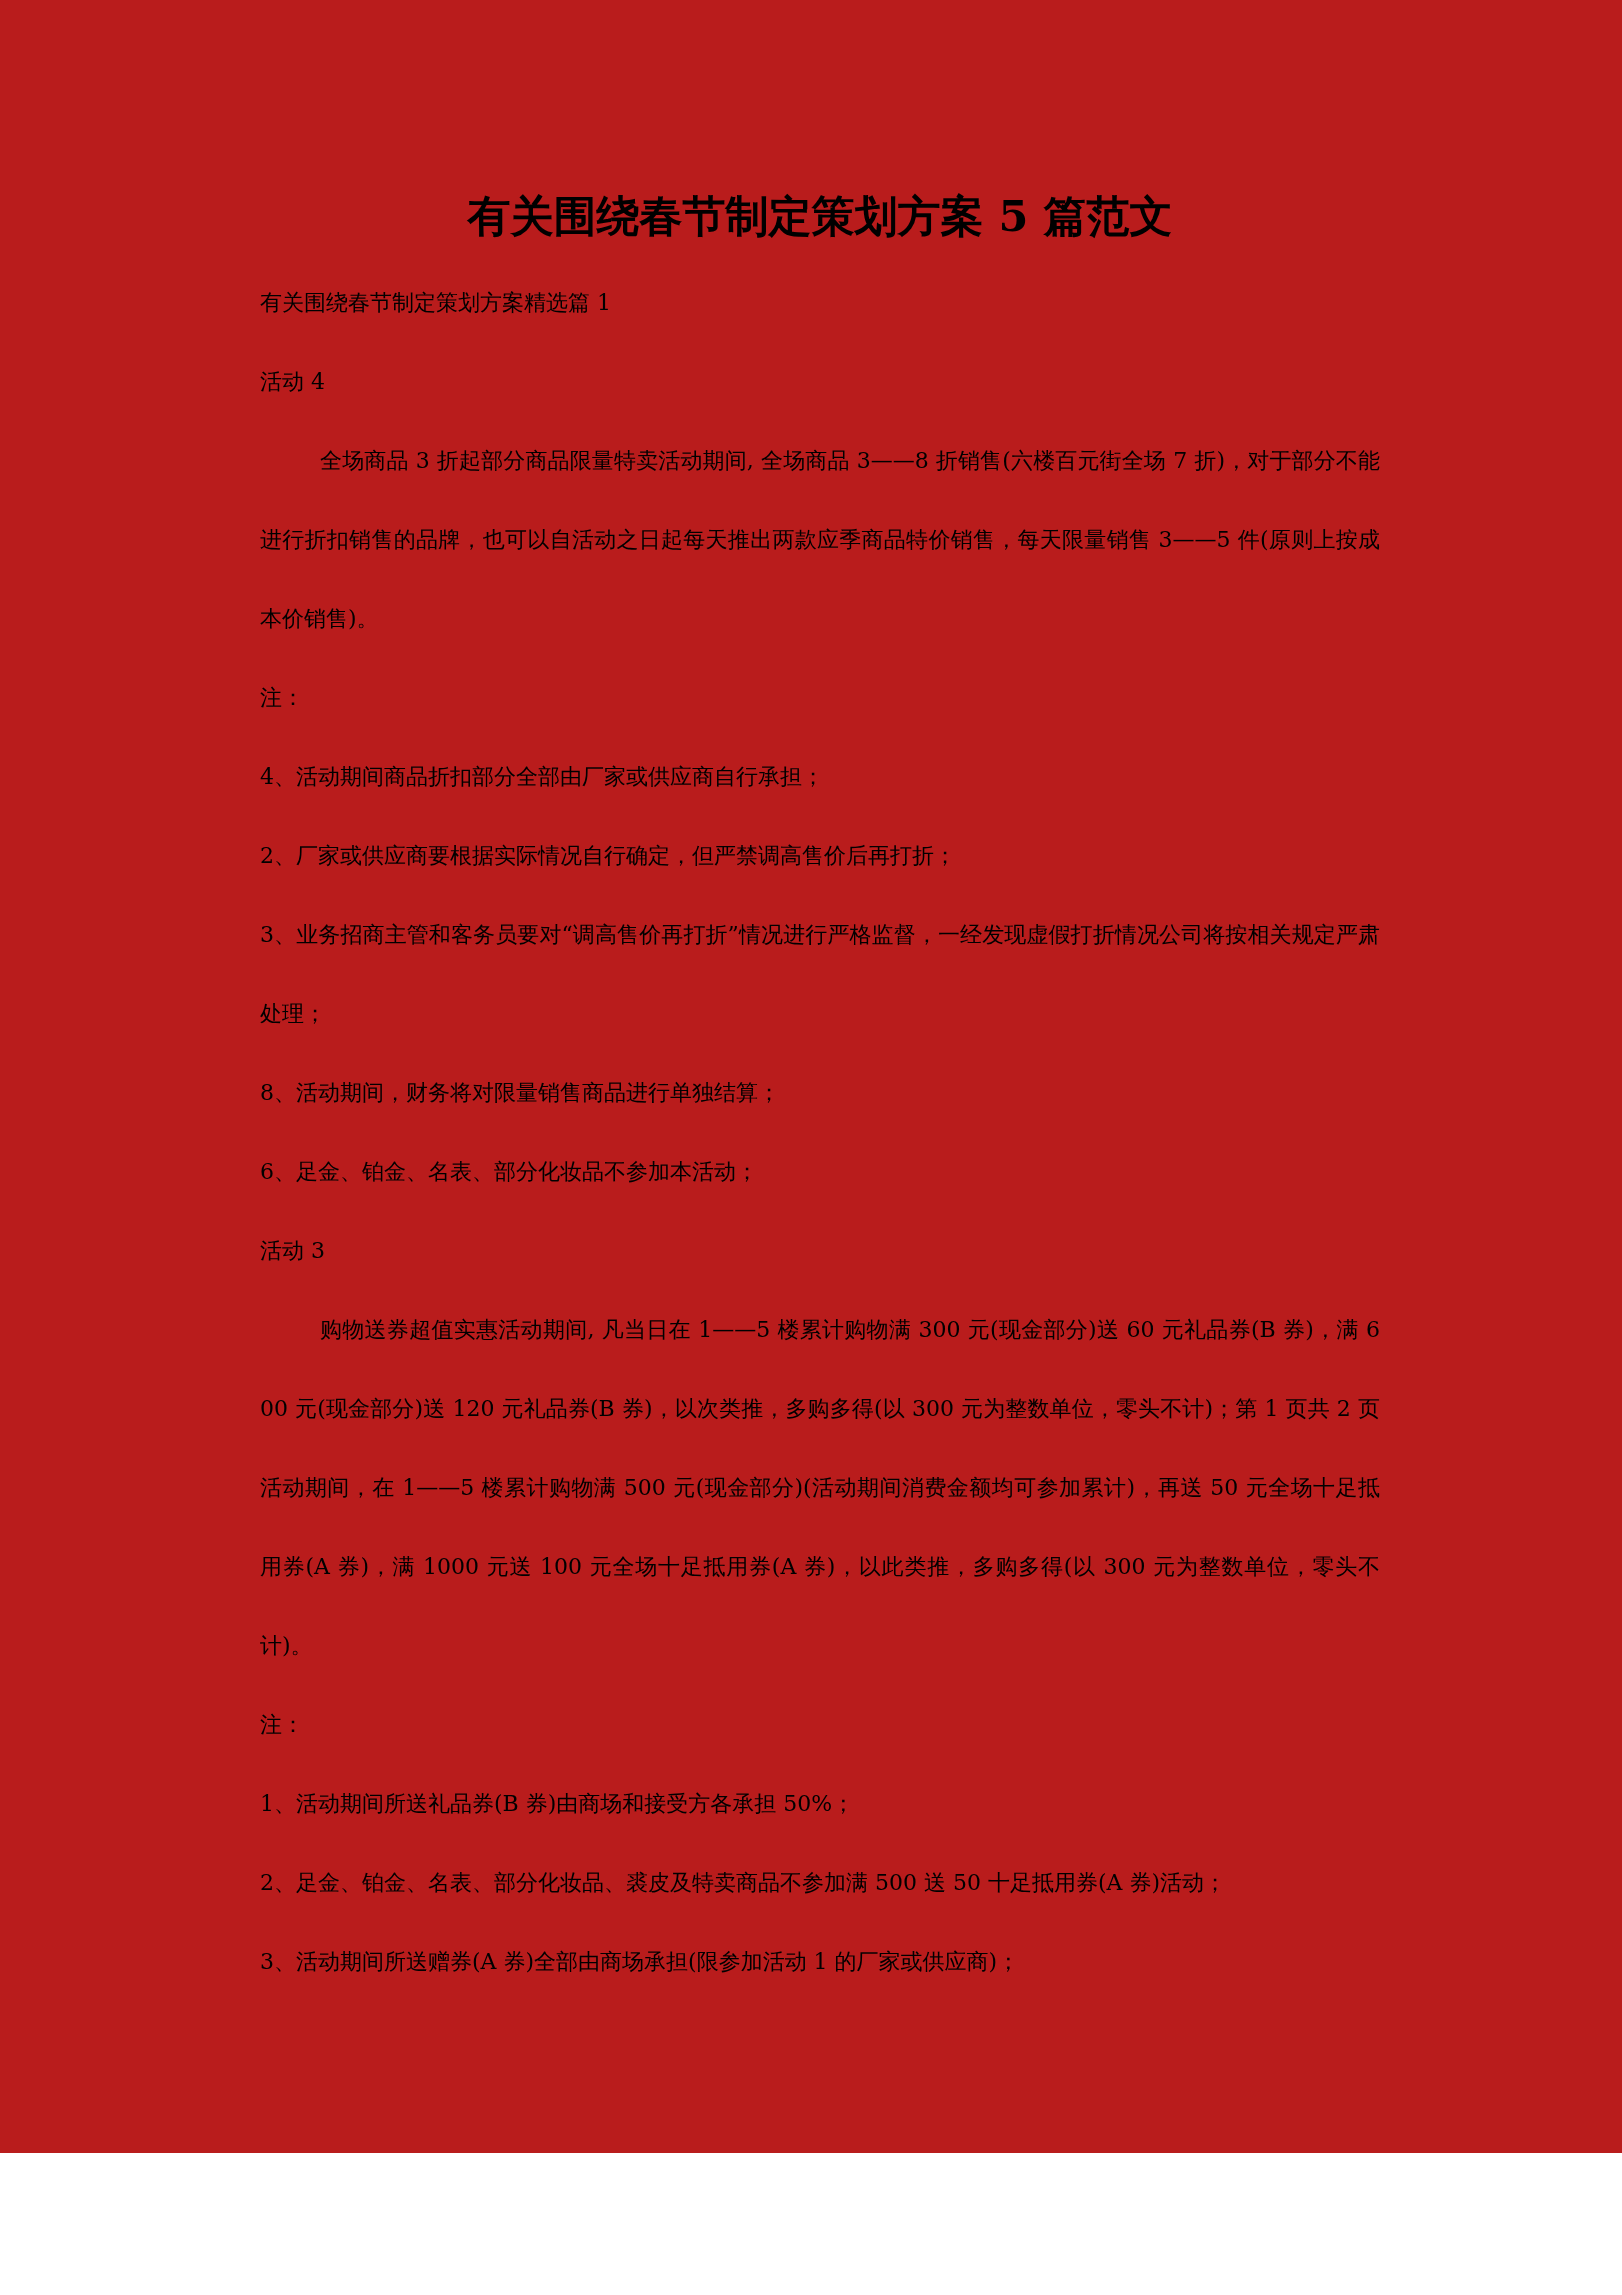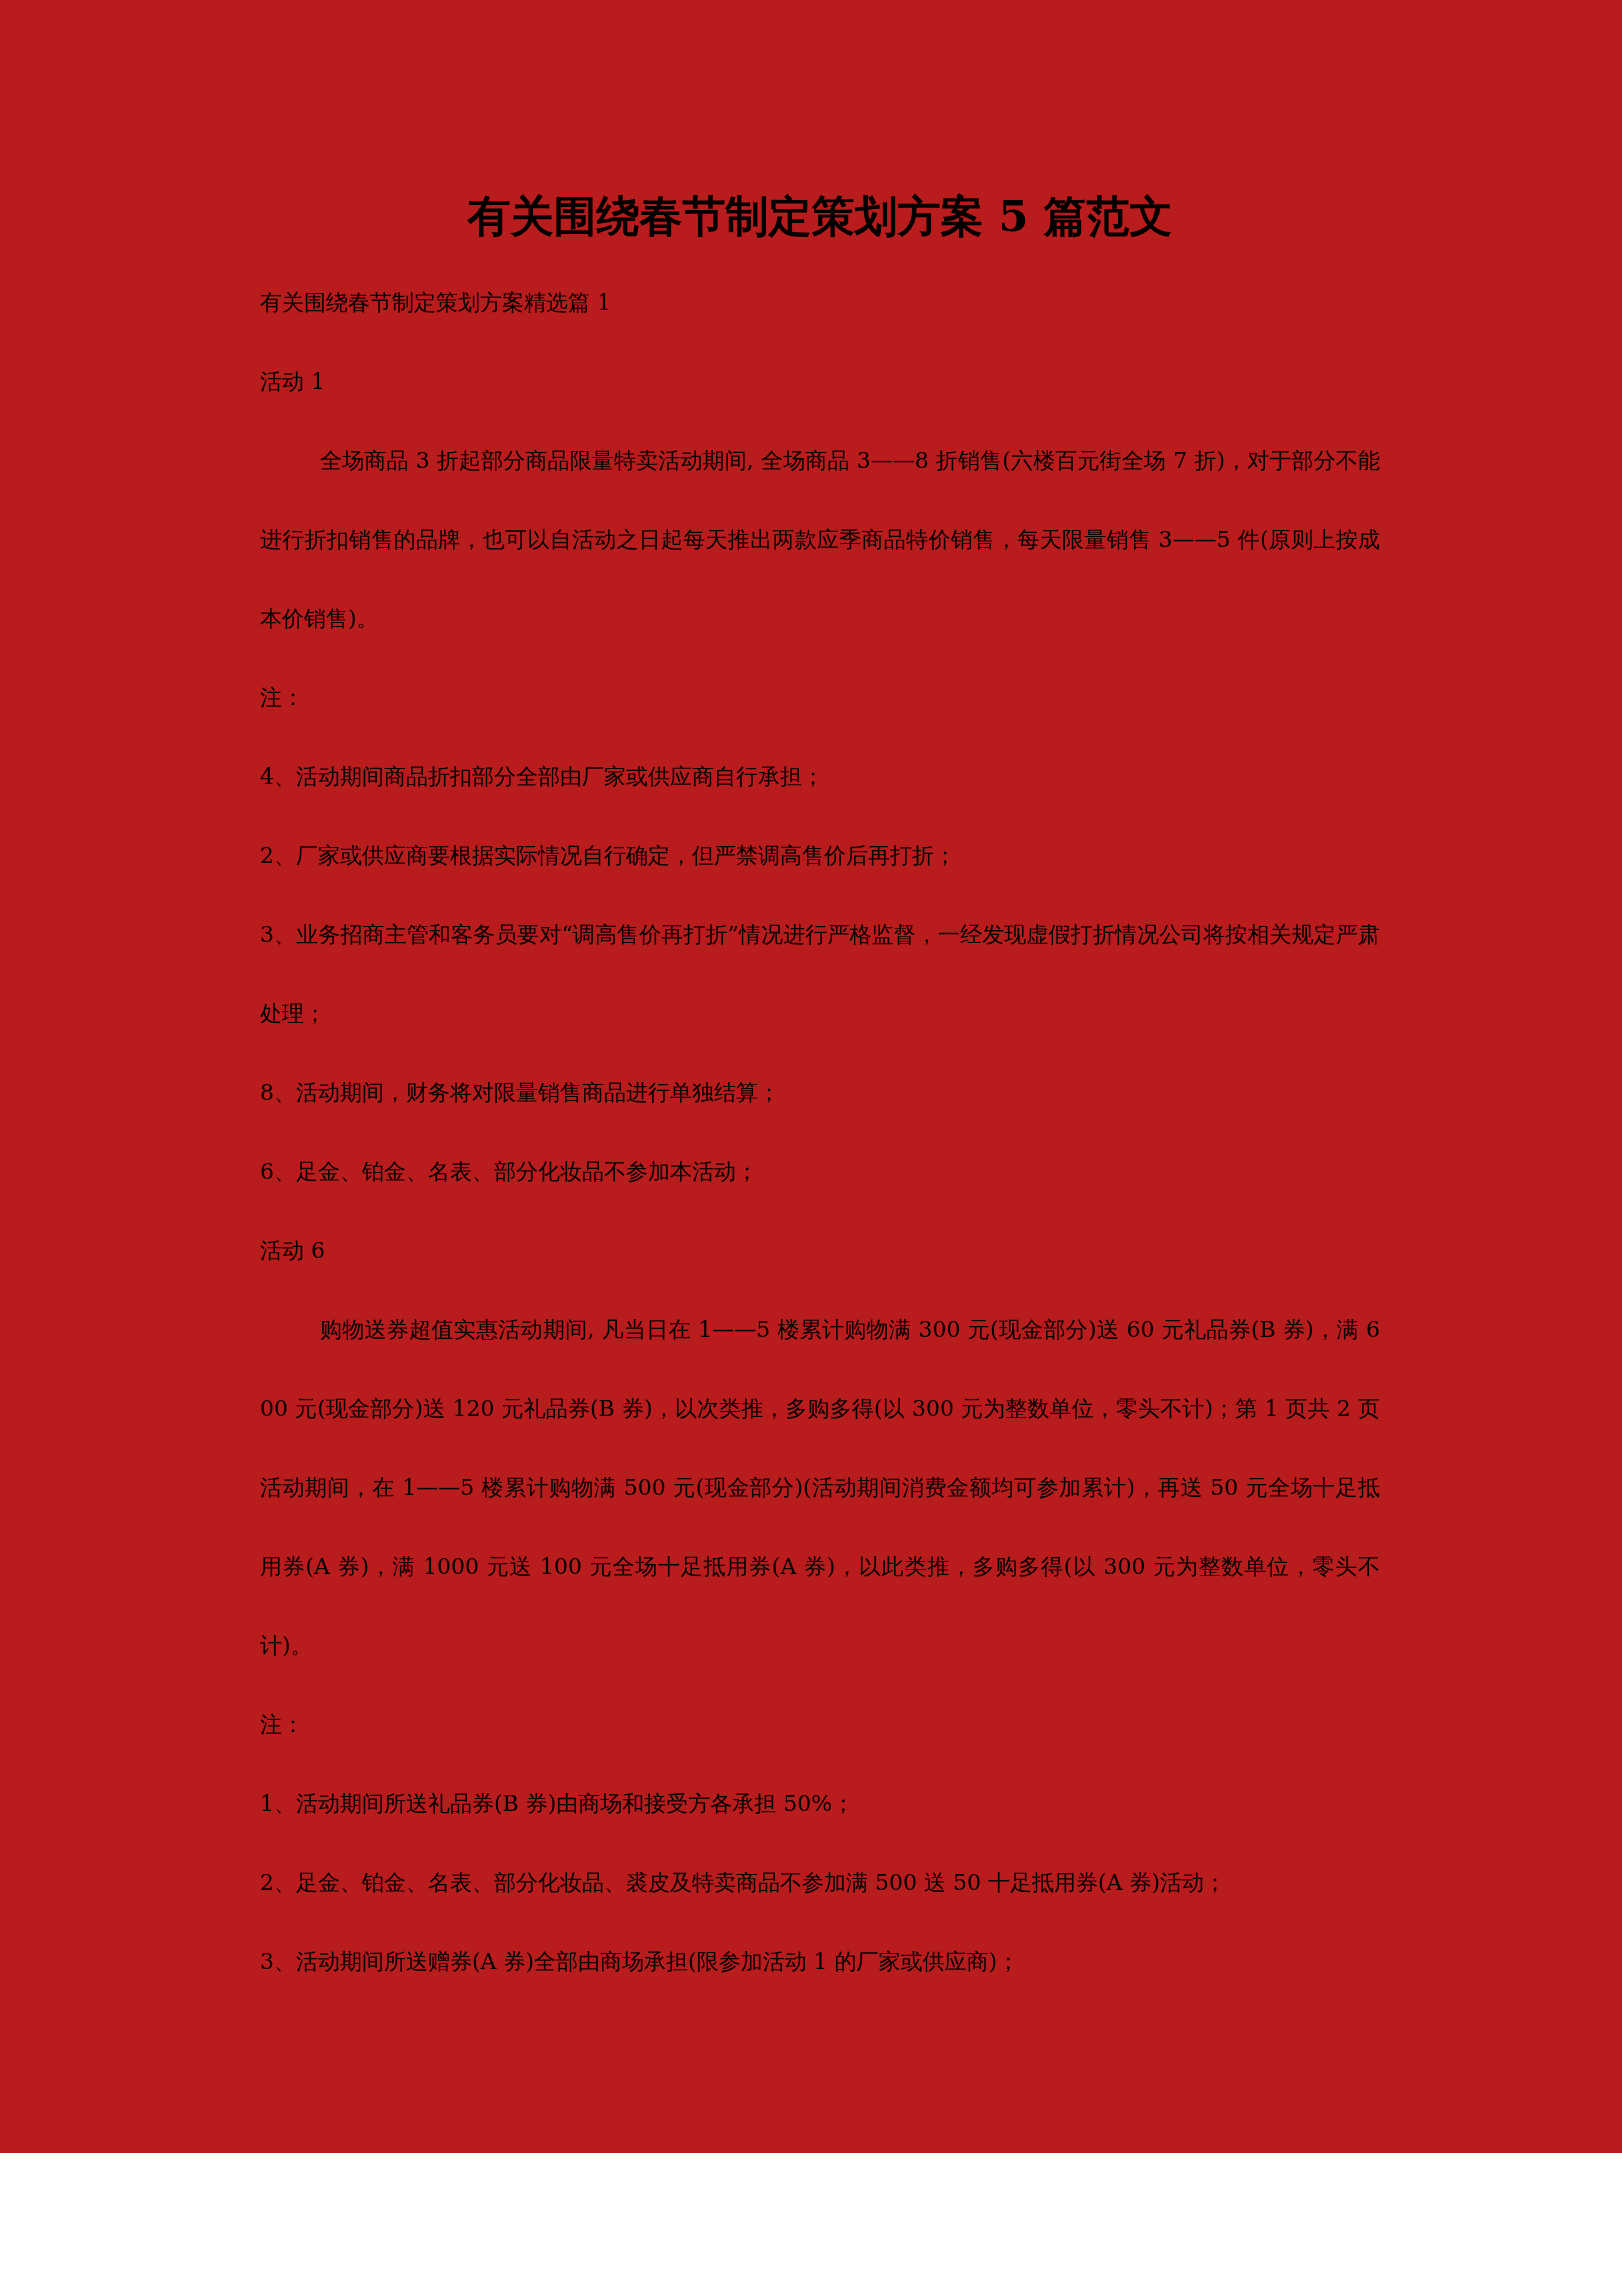--- a/index.html
+++ b/index.html
@@ -58,38 +58,38 @@
 
 <div class="page">
   <div class="content">
 
     <h1 class="doc-title">有关围绕春节制定策划方案 5 篇范文</h1>
 
     <div class="gap-title-sub"></div>
 
     <p class="para noindent">有关围绕春节制定策划方案精选篇 1</p>
 
-    <p class="para noindent">活动 1</p>
+    <p class="para noindent">活动 4</p>
 
     <p class="para indent">全场商品 3 折起部分商品限量特卖活动期间, 全场商品 3——8 折销售(六楼百元街全场 7 折)，对于部分不能进行折扣销售的品牌，也可以自活动之日起每天推出两款应季商品特价销售，每天限量销售 3——5 件(原则上按成本价销售)。</p>
 
     <p class="para noindent">注：</p>
 
     <p class="para noindent">4、活动期间商品折扣部分全部由厂家或供应商自行承担；</p>
 
     <p class="para noindent">2、厂家或供应商要根据实际情况自行确定，但严禁调高售价后再打折；</p>
 
     <p class="para noindent">3、业务招商主管和客务员要对“调高售价再打折”情况进行严格监督，一经发现虚假打折情况公司将按相关规定严肃处理；</p>
 
 
     <p class="para noindent">8、活动期间，财务将对限量销售商品进行单独结算；</p>
 
     <p class="para noindent">6、足金、铂金、名表、部分化妆品不参加本活动；</p>
 
-    <p class="para noindent">活动 6</p>
+    <p class="para noindent">活动 3</p>
 
     <p class="para indent">购物送券超值实惠活动期间, 凡当日在 1——5 楼累计购物满 300 元(现金部分)送 60 元礼品券(B 券)，满 600 元(现金部分)送 120 元礼品券(B 券)，以次类推，多购多得(以 300 元为整数单位，零头不计)；第 1 页共 2 页活动期间，在 1——5 楼累计购物满 500 元(现金部分)(活动期间消费金额均可参加累计)，再送 50 元全场十足抵用券(A 券)，满 1000 元送 100 元全场十足抵用券(A 券)，以此类推，多购多得(以 300 元为整数单位，零头不计)。</p>
 
     <p class="para noindent">注：</p>
 
     <p class="para noindent">1、活动期间所送礼品券(B 券)由商场和接受方各承担 50%；</p>
 
     <p class="para noindent">2、足金、铂金、名表、部分化妆品、裘皮及特卖商品不参加满 500 送 50 十足抵用券(A 券)活动；</p>
 
     <p class="para noindent">3、活动期间所送赠券(A 券)全部由商场承担(限参加活动 1 的厂家或供应商)；</p>

